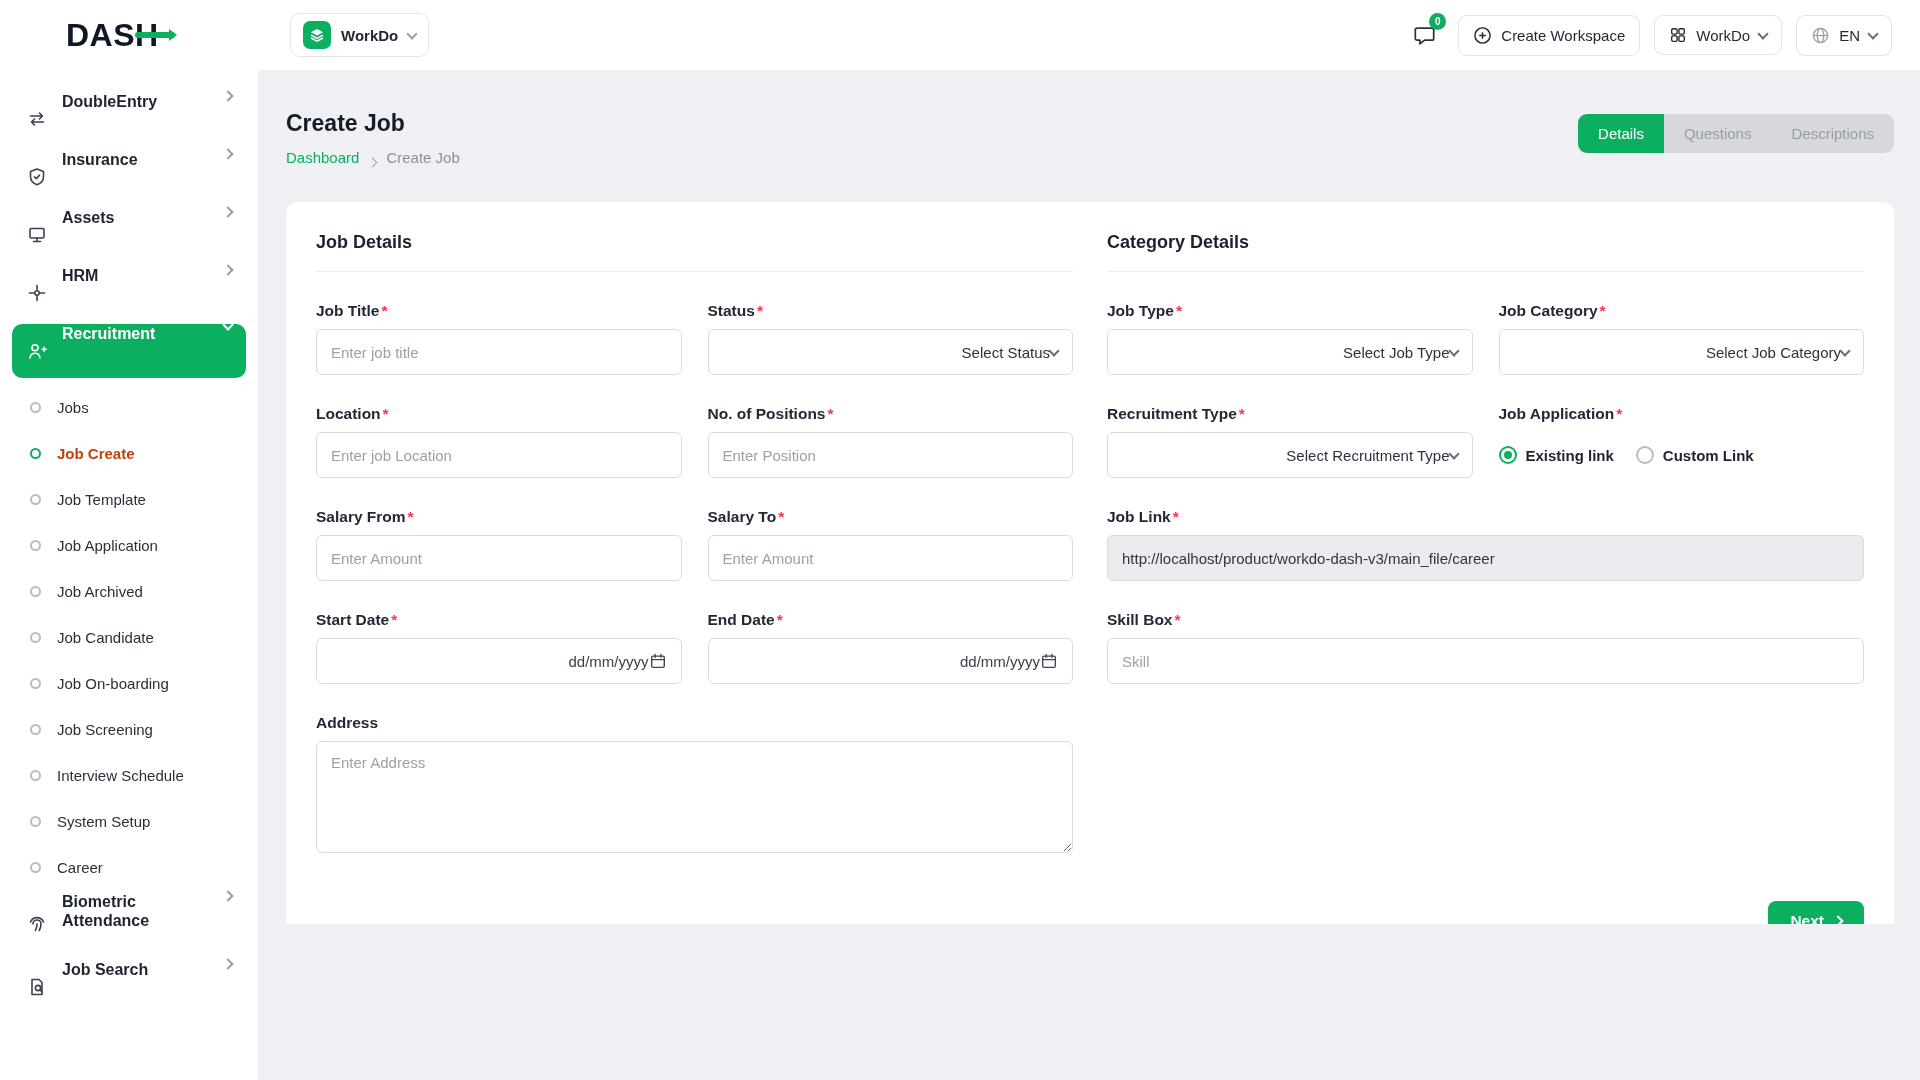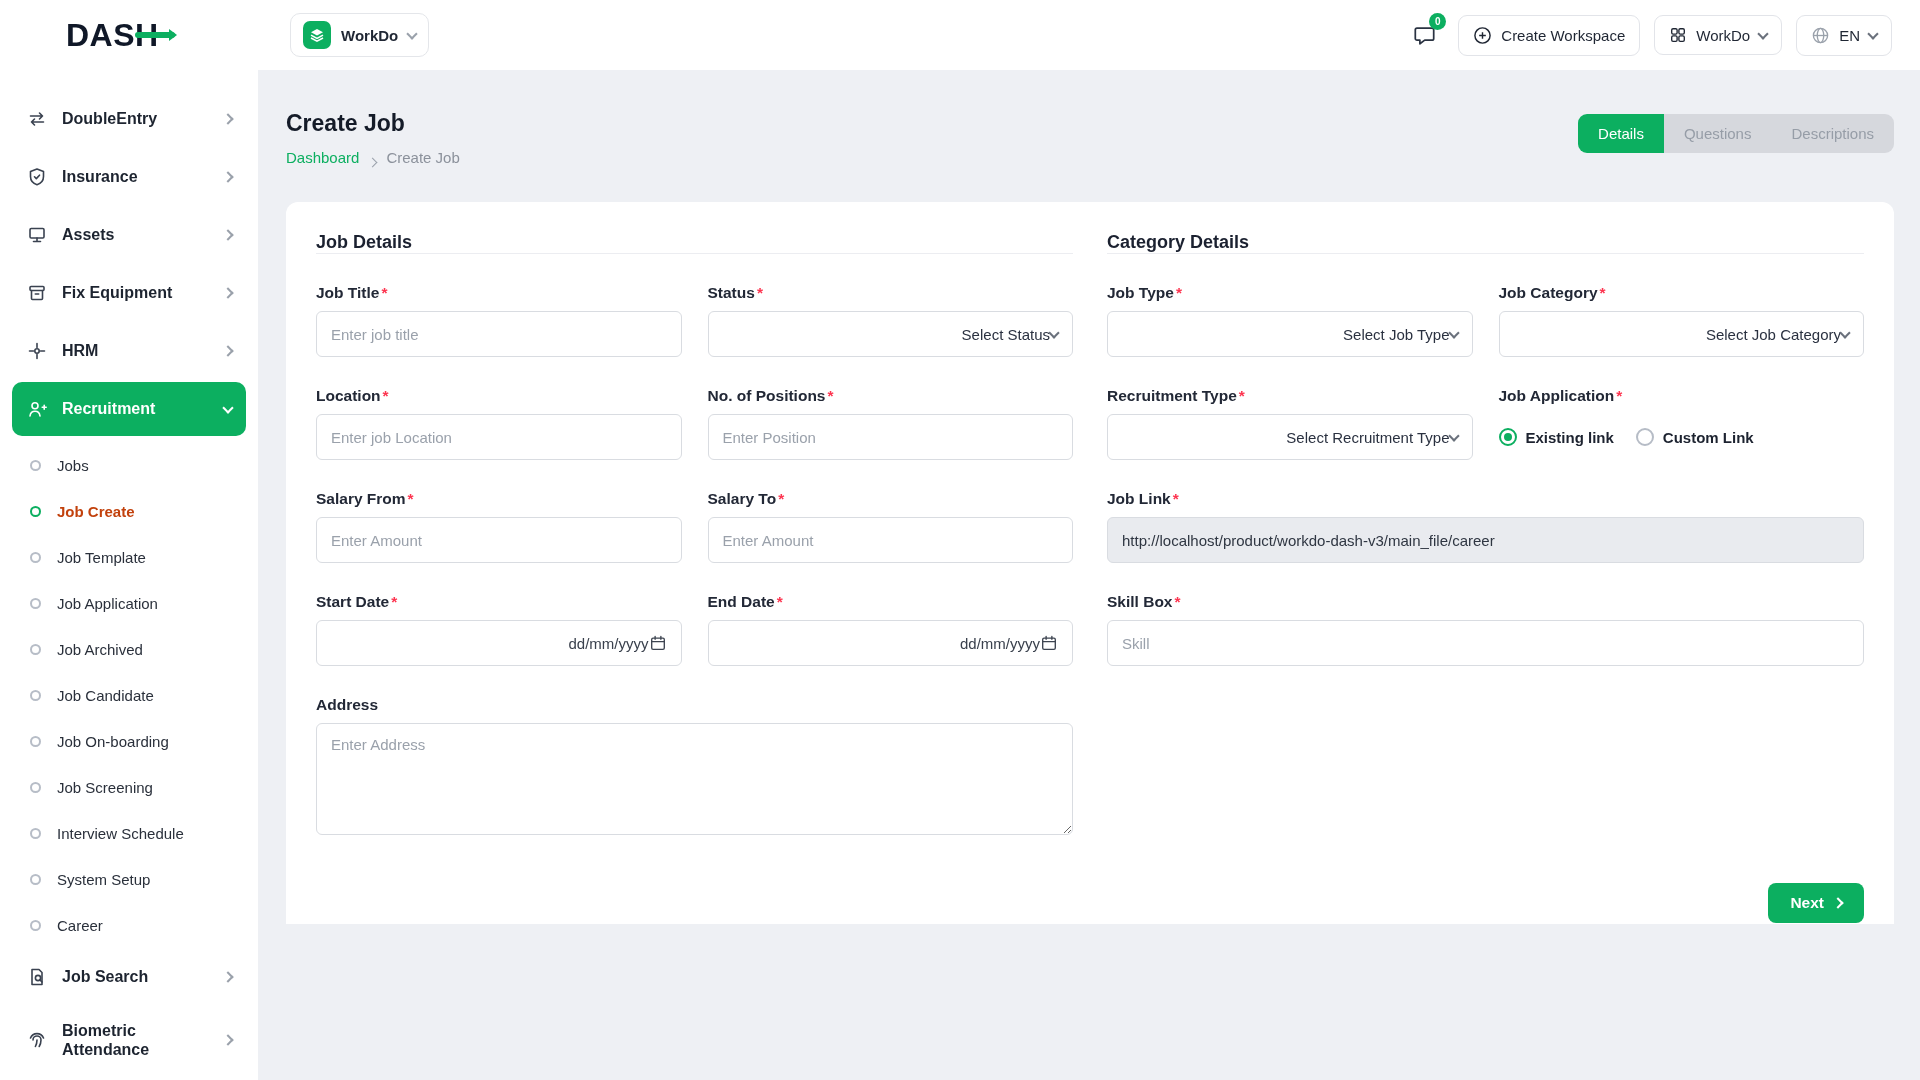--- a/index.html
+++ b/index.html
@@ -22,21 +22,21 @@
   .badge{position:absolute;top:-2px;right:-2px;min-width:17px;height:17px;border-radius:9px;background:#0CAF60;color:#fff;font-size:10px;font-weight:700;display:flex;align-items:center;justify-content:center;padding:0 4px}
   .top-btn{display:flex;align-items:center;gap:9px;border:1px solid #e2e4e9;border-radius:9px;background:#fff;padding:10px 14px;cursor:pointer;font-size:15px;font-weight:500;color:#1f2633}
   .chev{display:inline-block;width:8px;height:8px;border-right:2px solid #6a717c;border-bottom:2px solid #6a717c}
   .chev-down{transform:rotate(45deg);margin-top:-3px}
   .chev-right{transform:rotate(-45deg)}
   .chev-light{border-color:#9aa1ab}
   .chev-white{border-color:#fff}
 
   
   .sidebar{position:absolute;top:70px;left:0;width:258px;height:1010px;background:#fff;padding:22px 12px;overflow:hidden}
-  .nav-item{display:flex;align-items:center;gap:14px;height:54px;padding:0 14px;border-radius:10px;cursor:pointer;margin-bottom:4px;color:#1d2430}
+  .nav-item{display:flex;gap:14px;height:54px;padding:0 14px;border-radius:10px;cursor:pointer;margin-bottom:4px;color:#1d2430}
   .nav-item .nav-ico{flex:0 0 22px;display:flex;align-items:center;justify-content:center;color:#3a4250}
   .nav-label{flex:1;font-size:16px;font-weight:600;line-height:1.2}
   .nav-item.active{background:#0CAF60;color:#fff}
   .nav-item.active .nav-ico{color:#fff}
   .subnav{padding:2px 0 2px 6px}
   .subitem{display:flex;align-items:center;gap:16px;height:46px;padding:0 12px;cursor:pointer}
   .dot{flex:0 0 11px;width:11px;height:11px;border:2px solid #b7bdc7;border-radius:50%}
   .sub-label{font-size:15px;font-weight:500;color:#2a303b}
   .subitem.active .dot{border-color:#0CAF60}
   .subitem.active .sub-label{color:#c2410c;font-weight:700}
@@ -52,21 +52,21 @@
   .tabs{display:flex;margin-top:4px}
   .tab{padding:11px 20px;font-size:15px;font-weight:500;background:#d6d8dd;color:#969da7;cursor:pointer}
   .tab:first-child{border-radius:9px 0 0 9px}
   .tab:last-child{border-radius:0 9px 9px 0}
   .tab.active{background:#0CAF60;color:#fff;border-radius:9px 0 0 9px}
 
   
   .card{margin-top:36px;background:#fff;border-radius:12px;padding:30px 30px 26px 30px}
   .card-cols{display:flex;gap:34px}
   .form-section{flex:1;min-width:0}
-  .section-heading{font-size:18px;font-weight:600;color:#1b2130;border-bottom:1px solid #ecedf1;margin-bottom:30px}
+  .section-heading{font-size:18px;font-weight:600;color:#1b2130;padding-bottom:18px;border-bottom:1px solid #ecedf1;margin-bottom:30px}
   .grid2{display:grid;grid-template-columns:1fr 1fr;column-gap:26px}
   .field{margin-bottom:30px}
   .span2{grid-column:1/-1}
   .field label{display:block;font-size:15.5px;font-weight:600;color:#222836;margin-bottom:9px}
   .req{color:#fd3550;margin-left:2px}
   .control, .field input[type=text]{width:100%;height:46px;border:1px solid #d9dce1;border-radius:6px;background:#fff;padding:0 14px;font-size:15px;font-family:"Liberation Sans","DejaVu Sans",sans-serif;color:#2a3140;outline:none}
   .field input::placeholder, .field textarea::placeholder{color:#9aa1ab}
   .control{display:flex;align-items:center;justify-content:flex-end;cursor:pointer}
   .control .sel-text{font-size:15px;color:#2a3140}
   .date-control .date-text{color:#3a414d}
@@ -188,33 +188,20 @@
           <g fill="none" stroke="currentColor" stroke-width="1.6" stroke-linecap="round">
             <rect x="3" y="3.5" width="14" height="9.5" rx="1.2"></rect>
             <path d="M10 13v3.5M6.5 16.5h7"></path>
           </g>
         </svg>
     </span>
     <span class="nav-label">Assets</span>
     <span class="chev chev-right chev-light"></span>
   </div>
 
-  <div class="nav-item">
-    <span class="nav-ico">
-      <svg width="20" height="20" viewBox="0 0 20 20">
-          <g fill="none" stroke="currentColor" stroke-width="1.6" stroke-linecap="round" stroke-linejoin="round">
-            <rect x="3" y="3.5" width="14" height="4" rx="1"></rect>
-            <path d="M4.5 7.5v8a1 1 0 001 1h9a1 1 0 001-1v-8"></path>
-            <path d="M8.3 11h3.4"></path>
-          </g>
-        </svg>
-    </span>
-    <span class="nav-label">Fix Equipment</span>
-    <span class="chev chev-right chev-light"></span>
-  </div>
 
   <div class="nav-item">
     <span class="nav-ico">
       <svg width="20" height="20" viewBox="0 0 20 20">
           <g fill="none" stroke="currentColor" stroke-width="1.6" stroke-linecap="round">
             <path d="M10 2.5v4M10 13.5v4M2.5 10h4M13.5 10h4"></path>
             <circle cx="10" cy="10" r="2.2"></circle>
           </g>
         </svg>
     </span>
@@ -276,45 +263,45 @@
     <div class="subitem">
       <span class="dot"></span>
       <span class="sub-label">System Setup</span>
     </div>
     <div class="subitem">
       <span class="dot"></span>
       <span class="sub-label">Career</span>
     </div>
   </div>
 
+  <div class="nav-item" style="height:64px">
+    <span class="nav-ico">
+      <svg width="20" height="20" viewBox="0 0 20 20">
+          <g fill="none" stroke="currentColor" stroke-width="1.6" stroke-linecap="round">
+            <path d="M3.5 8a7 7 0 0113 0"></path>
+            <path d="M6 10a4 4 0 018 0c0 2.8-.8 4.8-1.8 6.5"></path>
+            <path d="M10 10c0 2.6-.6 4.6-1.6 6.5"></path>
+          </g>
+        </svg>
+    </span>
+    <span class="nav-label">Biometric Attendance</span>
+    <span class="chev chev-right chev-light"></span>
+  </div>
+
   <div class="nav-item">
     <span class="nav-ico">
       <svg width="20" height="20" viewBox="0 0 20 20">
           <g fill="none" stroke="currentColor" stroke-width="1.6" stroke-linecap="round" stroke-linejoin="round">
             <path d="M5 2.5h7l3 3V17.5H5z"></path>
             <circle cx="11" cy="11" r="2.6"></circle>
             <path d="M12.9 12.9l2.1 2.1"></path>
           </g>
         </svg>
     </span>
     <span class="nav-label">Job Search</span>
-    <span class="chev chev-right chev-light"></span>
-  </div>
-
-  <div class="nav-item" style="height:64px">
-    <span class="nav-ico">
-      <svg width="20" height="20" viewBox="0 0 20 20">
-          <g fill="none" stroke="currentColor" stroke-width="1.6" stroke-linecap="round">
-            <path d="M3.5 8a7 7 0 0113 0"></path>
-            <path d="M6 10a4 4 0 018 0c0 2.8-.8 4.8-1.8 6.5"></path>
-            <path d="M10 10c0 2.6-.6 4.6-1.6 6.5"></path>
-          </g>
-        </svg>
-    </span>
-    <span class="nav-label">Biometric Attendance</span>
     <span class="chev chev-right chev-light"></span>
   </div>
 
   <div class="nav-item">
     
     
     
   </div>
 </nav>
 

